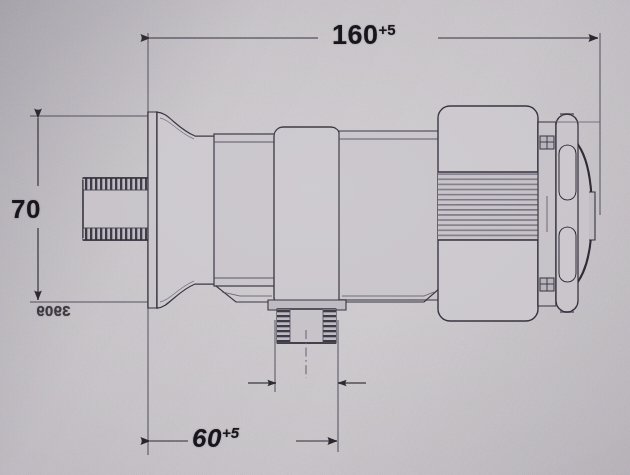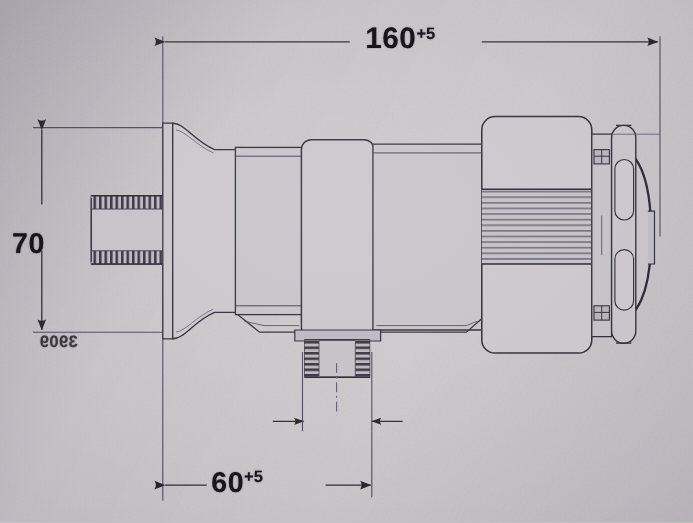--- a/index.html
+++ b/index.html
@@ -56,22 +56,22 @@
   .lbl {
     position: absolute;
     color: #18151c;
     font-weight: bold;
     white-space: nowrap;
     line-height: 1;
     text-shadow: 0 0 1.4px rgba(40,36,46,0.55);
   }
   #lbl-160 { left: 332px; top: 22px;  font-size: 27px; letter-spacing: 0.5px; }
   #lbl-160 .tol { font-size: 15px; vertical-align: 9px; letter-spacing: 0px; }
-  #lbl-70  { left: 11px;  top: 208px; font-size: 26px; letter-spacing: 0.5px; }
-  #lbl-60  { left: 192px; top: 425px; font-size: 26px; letter-spacing: 0.5px; }
+  #lbl-70  { left: 11px;  top: 196px; font-size: 26px; letter-spacing: 0.5px; }
+  #lbl-60  { left: 192px; top: 425px; font-size: 26px; letter-spacing: 0.5px; font-style: italic; }
   #lbl-60 .tol { font-size: 15px; vertical-align: 9px; letter-spacing: 0px; }
   #lbl-r12 { left: 374px; top: 369px; font-size: 25px; letter-spacing: 0.5px; }
   #lbl-r12 .pr { font-size: 20px; vertical-align: 5px; }
   
   #lbl-bleed {
     left: 36px; top: 303px;
     font-size: 15px; font-weight: bold;
     transform: scaleX(-1);
     color: #2a262e;
     opacity: 0.88;

